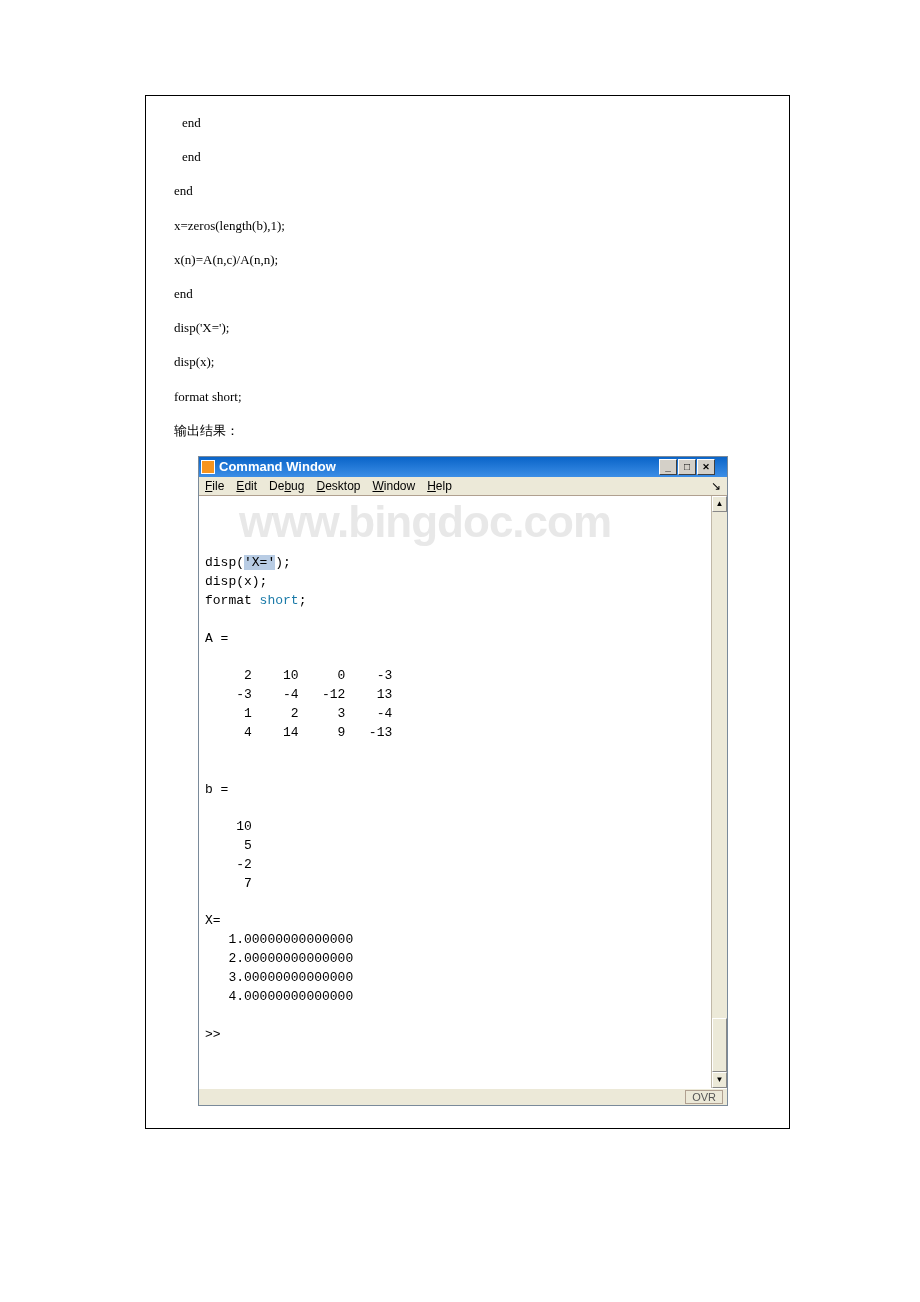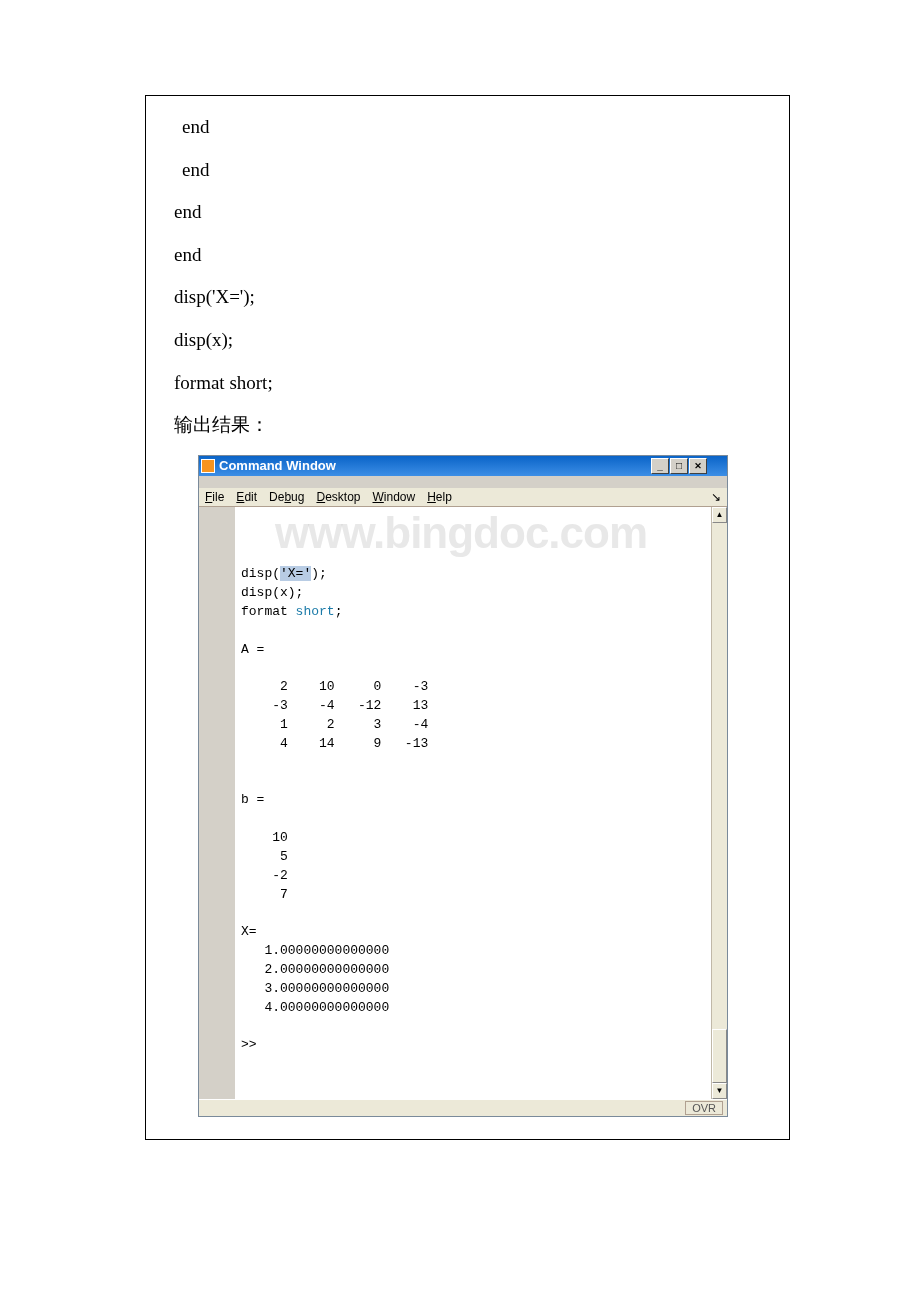--- a/index.html
+++ b/index.html
@@ -8,41 +8,41 @@
       width: 920px;
       height: 1302px;
       padding: 95px 130px 40px 145px;
       font-family: "Times New Roman", serif;
     }
     .outer-box {
       border: 1px solid #000;
       padding: 18px 28px 22px 28px;
     }
     .code-line {
-      font-size: 19px;
+      font-size: 13px;
       line-height: 1.4;
       margin-bottom: 16px;
       color: #000;
     }
     .indent1 { padding-left: 8px; }
     .cjk { font-family: "SimSun", "宋体", serif; }
     .cmd-window {
       margin-top: 8px;
       margin-left: 24px;
       width: 530px;
       border: 1px solid #7a8a9a;
       background: #d4d0c8;
     }
     .titlebar {
       background: linear-gradient(to bottom, #0a64c8, #3c8ee6);
       color: #fff;
       font-family: "SimSun", "宋体", sans-serif;
       font-size: 13px;
       font-weight: bold;
-      padding: 2px 20px 2px 2px;
+      padding: 2px 12px 2px 2px;
       display: flex;
       align-items: center;
       justify-content: space-between;
     }
     .titlebar-left { display: flex; align-items: center; gap: 4px; }
     .tb-icon {
       width: 14px; height: 14px;
       background: #f7941e;
       border: 1px solid #fff;
       display: inline-block;
@@ -65,34 +65,32 @@
     .win-btn.close::before { content: "✕"; font-size: 9px; }
     .menubar {
       background: #ece9d8;
       border-bottom: 1px solid #b0a090;
       padding: 2px 6px;
       font-family: Arial, sans-serif;
       font-size: 12px;
       display: flex;
       gap: 12px;
       position: relative;
-      margin-top: 12px;
     }
     .menu-item { color: #000; }
     .menu-item u { text-decoration: underline; }
     .menu-right {
       position: absolute;
       right: 6px;
       top: 2px;
       font-size: 12px;
     }
     .cmd-body-wrap {
       display: flex;
       background: #4c1d95;
-      margin-left: 36px;
     }
     .cmd-body {
       flex: 1;
       background: #fff;
       font-family: "Courier New", "SimSun", monospace;
       font-size: 13px;
       line-height: 1.45;
       padding: 2px 4px 6px 6px;
       color: #000;
       white-space: pre;
@@ -160,20 +158,22 @@
   </style>
 </head>
 <body>
 
 <div class="outer-box">
 
   <div>
     <div class="code-line indent1"> end</div>
     <div class="code-line indent1"> end</div>
     <div class="code-line">end</div>
+    <div class="code-line">x=zeros(length(b),1);</div>
+    <div class="code-line">x(n)=A(n,c)/A(n,n);</div>
     <div class="code-line">end</div>
     <div class="code-line">disp('X=');</div>
     <div class="code-line">disp(x);</div>
     <div class="code-line">format short;</div>
     <div class="code-line cjk">输出结果：</div>
   </div>
 
   <div class="cmd-window">
     <div class="titlebar">
       <div class="titlebar-left">

